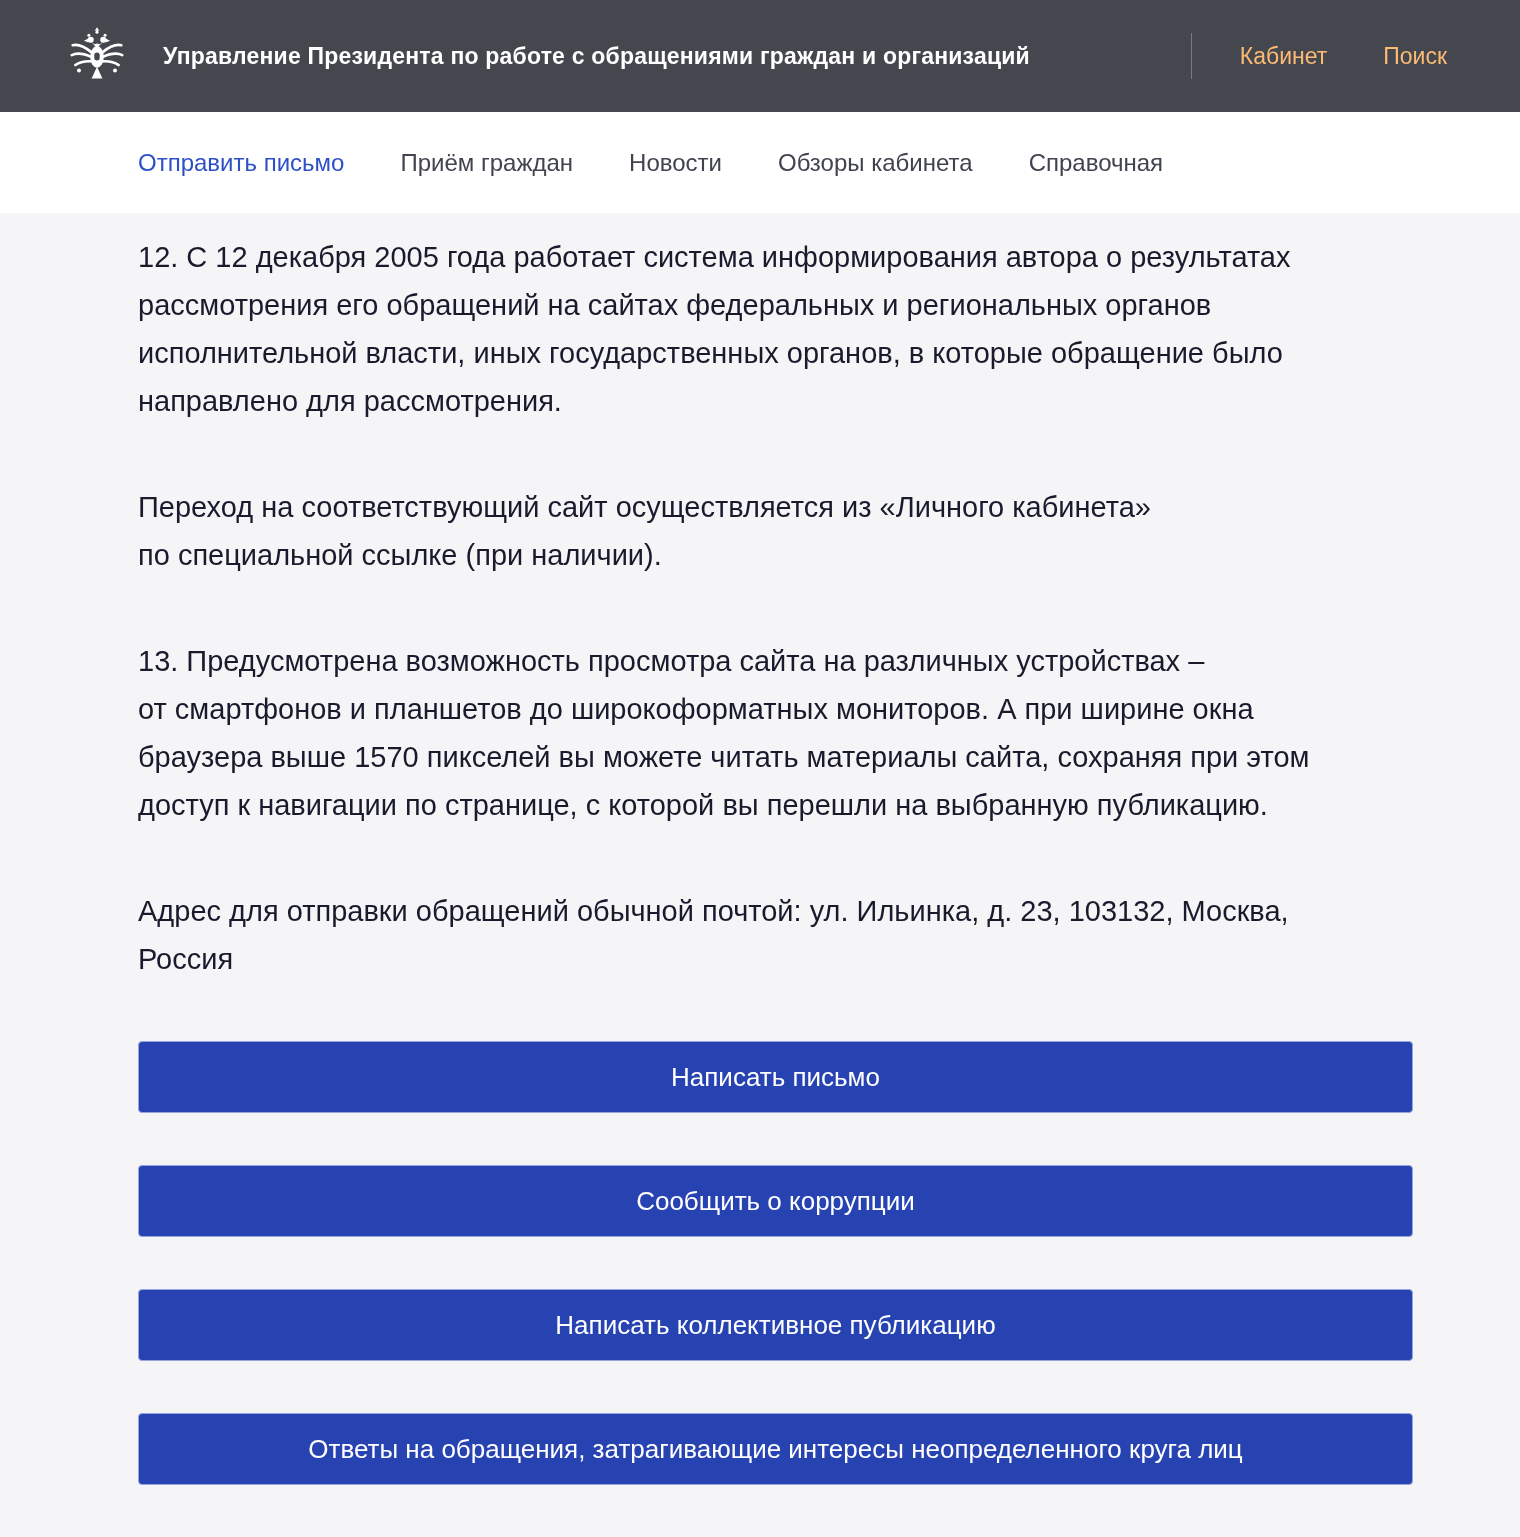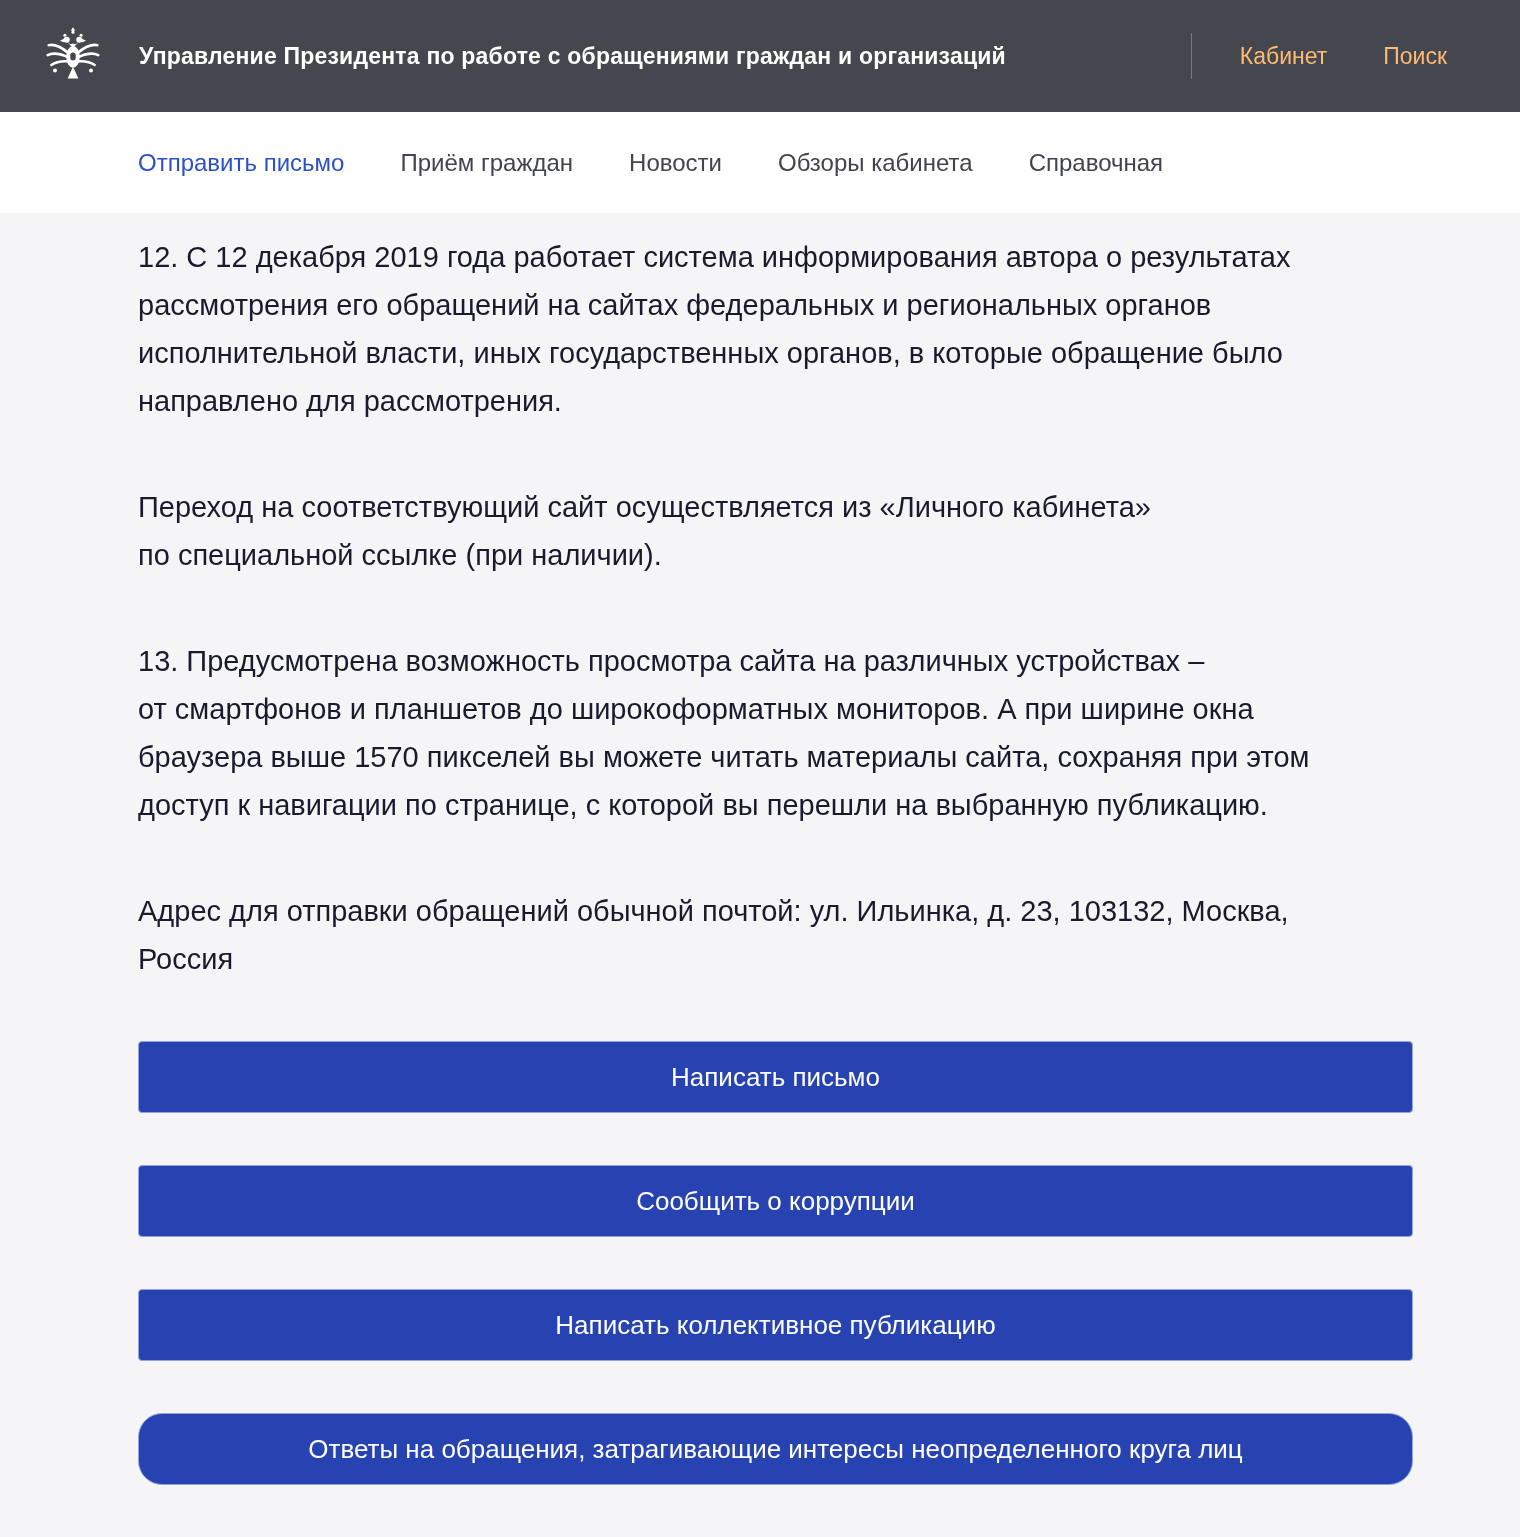--- a/index.html
+++ b/index.html
@@ -21,21 +21,21 @@
     font-family:"Liberation Sans", sans-serif;
     -webkit-font-smoothing:antialiased;
   }
 
   
   .app-header{
     height:112px;
     background:var(--header-bg);
     display:flex;
     align-items:center;
-    padding:0 73px 0 46px;
+    padding:0 73px 0 70px;
   }
   .emblem{
     width:54px;height:58px;
     flex:0 0 auto;
     margin-right:39px;
     display:block;
     cursor:pointer;
   }
   .app-title{
     margin:0;
@@ -108,21 +108,21 @@
     background:var(--button-bg);
     color:#ffffff;
     font-family:inherit;
     font-size:26px;
     font-weight:400;
     border:1px solid var(--button-border);
     border-radius:4px;
     cursor:pointer;
     padding:12px 20px;
   }
-  .action-btn:last-child{margin-bottom:0;border-radius:24px;}
+  .action-btn:last-child{margin-bottom:0;}
 </style>
 </head>
 <body>
 
 <header class="app-header">
   <svg class="emblem" viewBox="0 0 60 64" aria-hidden="true">
     <g fill="#ffffff">
       <path d="M27.5 4 L30 0 L32.5 4 Z"></path>
       <circle cx="30" cy="5.5" r="1.7"></circle>
       <circle cx="21" cy="9" r="1.7"></circle>
@@ -161,21 +161,21 @@
 
 <nav class="primary-nav">
   <a class="nav-item active">Отправить письмо</a>
   <a class="nav-item">Приём граждан</a>
   <a class="nav-item">Новости</a>
   <a class="nav-item">Обзоры кабинета</a>
   <a class="nav-item">Справочная</a>
 </nav>
 
 <main class="page-content">
-  <p class="para">12. С 12 декабря 2019 года работает система информирования автора о результатах
+  <p class="para">12. С 12 декабря 2005 года работает система информирования автора о результатах
 рассмотрения его обращений на сайтах федеральных и региональных органов
 исполнительной власти, иных государственных органов, в которые обращение было
 направлено для рассмотрения.</p>
   <p class="para">Переход на соответствующий сайт осуществляется из «Личного кабинета»
 по специальной ссылке (при наличии).</p>
   <p class="para">13. Предусмотрена возможность просмотра сайта на различных устройствах –
 от смартфонов и планшетов до широкоформатных мониторов. А при ширине окна
 браузера выше 1570 пикселей вы можете читать материалы сайта, сохраняя при этом
 доступ к навигации по странице, с которой вы перешли на выбранную публикацию.</p>
   <p class="para">Адрес для отправки обращений обычной почтой: ул. Ильинка, д. 23, 103132, Москва,

